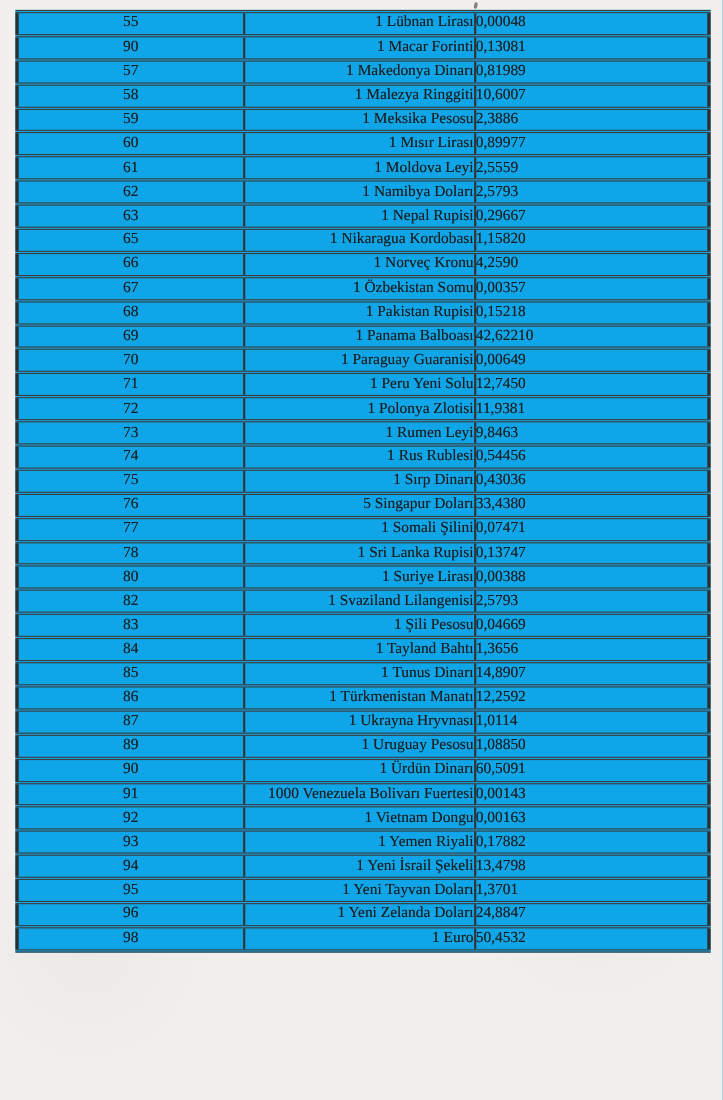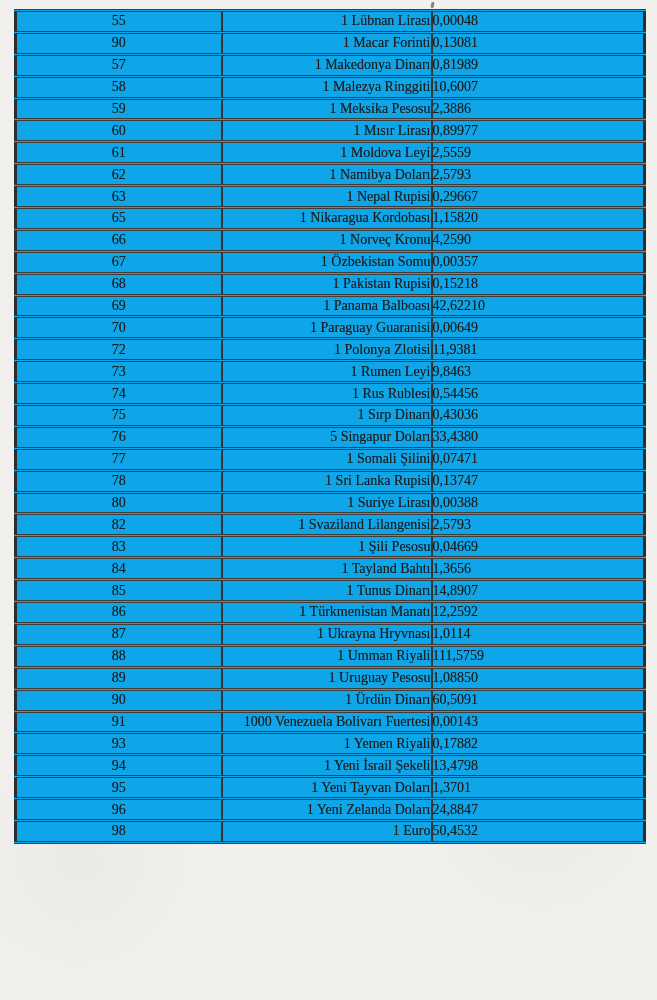--- a/index.html
+++ b/index.html
@@ -159,20 +159,25 @@
         <td class="col-no">69</td>
         <td class="col-name">1 Panama Balboası</td>
         <td class="col-value">42,62210</td>
       </tr>
       <tr>
         <td class="col-no">70</td>
         <td class="col-name">1 Paraguay Guaranisi</td>
         <td class="col-value">0,00649</td>
       </tr>
       <tr>
+        <td class="col-no">71</td>
+        <td class="col-name">1 Peru Yeni Solu</td>
+        <td class="col-value">12,7450</td>
+      </tr>
+      <tr>
         <td class="col-no">72</td>
         <td class="col-name">1 Polonya Zlotisi</td>
         <td class="col-value">11,9381</td>
       </tr>
       <tr>
         <td class="col-no">73</td>
         <td class="col-name">1 Rumen Leyi</td>
         <td class="col-value">9,8463</td>
       </tr>
       <tr>
@@ -229,40 +234,40 @@
         <td class="col-no">86</td>
         <td class="col-name">1 Türkmenistan Manatı</td>
         <td class="col-value">12,2592</td>
       </tr>
       <tr>
         <td class="col-no">87</td>
         <td class="col-name">1 Ukrayna Hryvnası</td>
         <td class="col-value">1,0114</td>
       </tr>
       <tr>
-        <td class="col-no">88</td>
-        <td class="col-name">1 Umman Riyali</td>
-        <td class="col-value">111,5759</td>
-      </tr>
-      <tr>
         <td class="col-no">89</td>
         <td class="col-name">1 Uruguay Pesosu</td>
         <td class="col-value">1,08850</td>
       </tr>
       <tr>
         <td class="col-no">90</td>
         <td class="col-name">1 Ürdün Dinarı</td>
         <td class="col-value">60,5091</td>
       </tr>
       <tr>
         <td class="col-no">91</td>
         <td class="col-name">1000 Venezuela Bolivarı Fuertesi</td>
         <td class="col-value">0,00143</td>
       </tr>
       <tr>
+        <td class="col-no">92</td>
+        <td class="col-name">1 Vietnam Dongu</td>
+        <td class="col-value">0,00163</td>
+      </tr>
+      <tr>
         <td class="col-no">93</td>
         <td class="col-name">1 Yemen Riyali</td>
         <td class="col-value">0,17882</td>
       </tr>
       <tr>
         <td class="col-no">94</td>
         <td class="col-name">1 Yeni İsrail Şekeli</td>
         <td class="col-value">13,4798</td>
       </tr>
       <tr>

